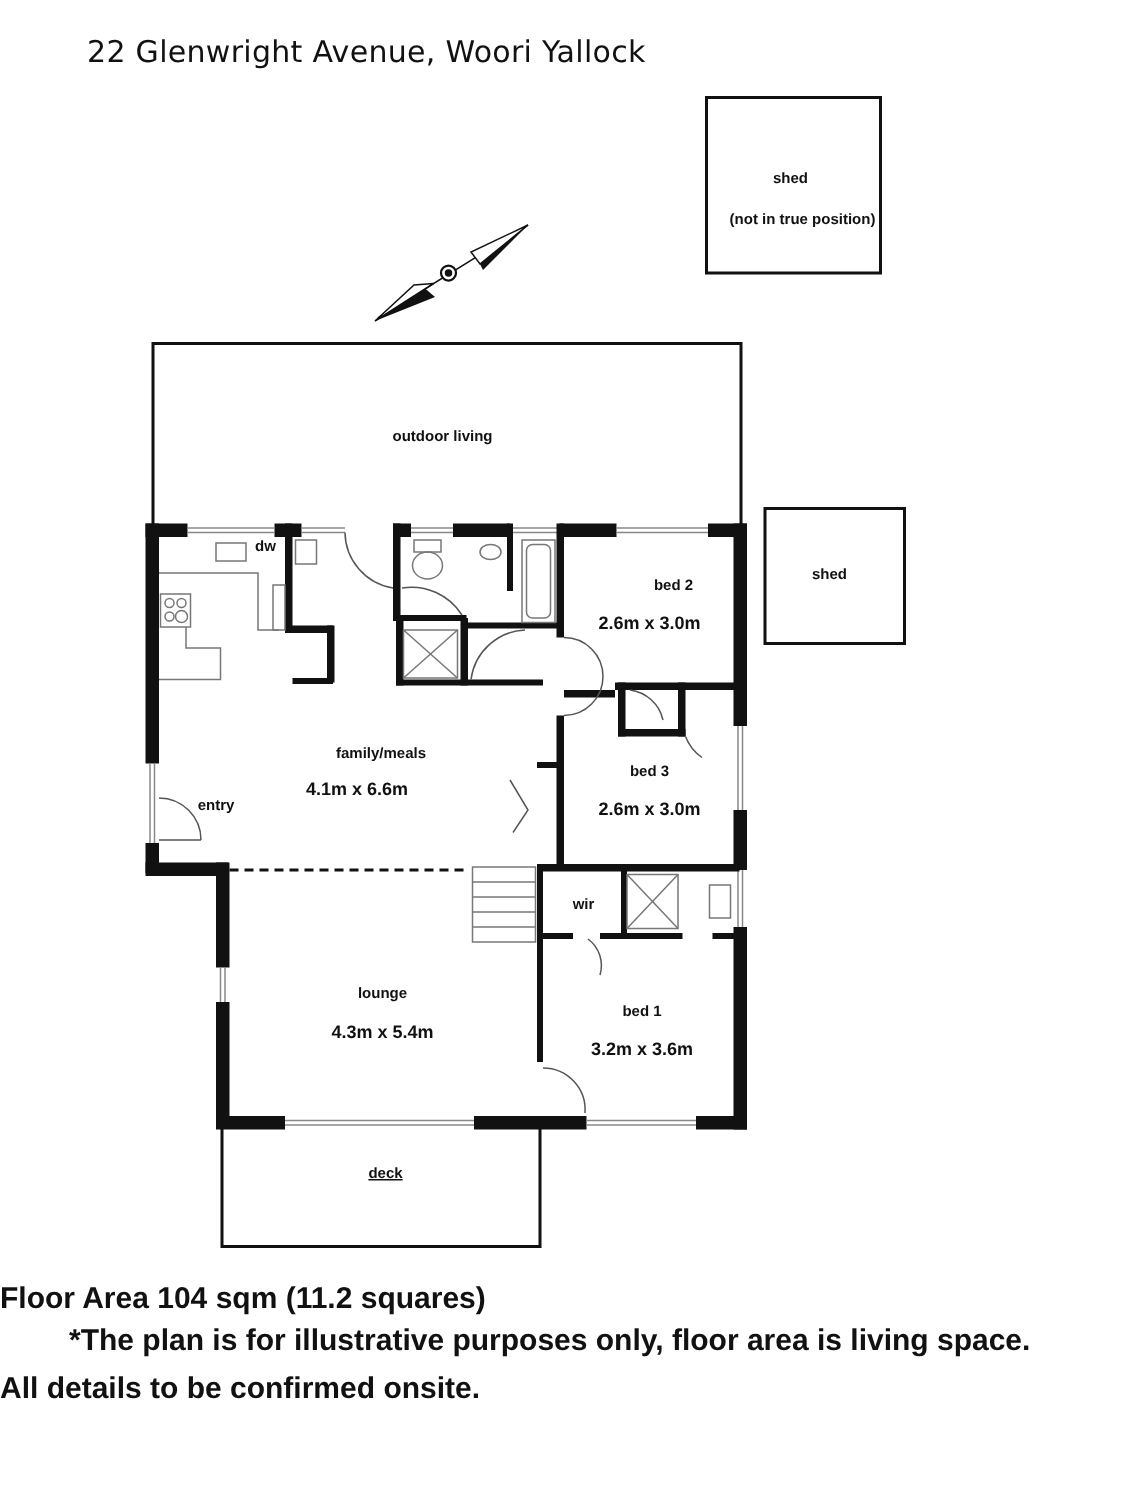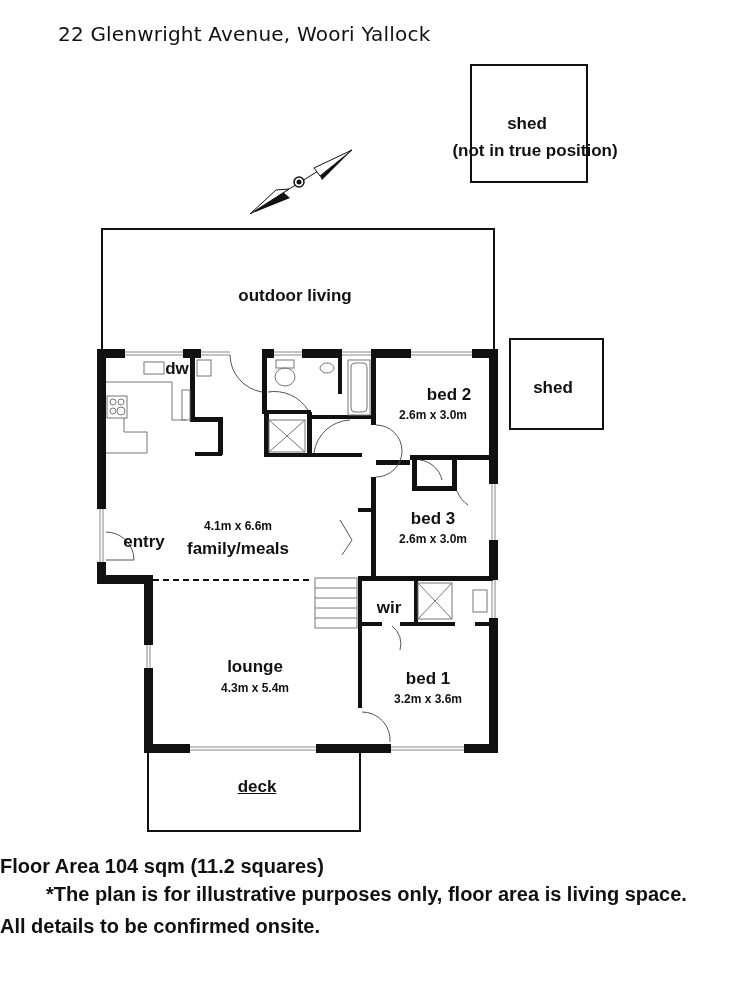--- a/index.html
+++ b/index.html
@@ -1,20 +1,20 @@
 <!DOCTYPE html>
 <html><head>
 <meta charset="utf-8">
 <style>
   html, body { margin: 0; padding: 0; background: #ffffff; }
   body { width: 750px; height: 1000px; position: relative; overflow: hidden; font-family: "Liberation Sans", sans-serif; color: #111; }
   .title { position: absolute; left: 58px; top: 22px; font-family: "DejaVu Sans", sans-serif; font-size: 20px; letter-spacing: 0.2px; color: #111; text-align: center; }
   svg.plan { position: absolute; left: 0; top: 0; }
   .lbl { position: absolute; font-family: "Liberation Sans", sans-serif; font-weight: bold; color: #111; white-space: nowrap; transform: translateX(-50%); text-align: center; }
-  .room { font-size: 17px; }
+  .room { font-size: 10px; }
   .dim { font-size: 12px; }
   .foot { position: absolute; left: 0; width: 740px; text-align: left; font-weight: bold; font-size: 20px; }
 </style>
 </head>
 <body>
 
 <div class="title">22 Glenwright Avenue, Woori Yallock</div>
 
 <svg class="plan" width="750" height="1000" viewBox="0 0 750 1000">
 
@@ -165,21 +165,21 @@
     <path d="M392,626 A22,22 0 0 1 400,650"></path>
     <path d="M340,520 L352,540 L342,555"></path>
   </g>
 </svg>
 
 <div class="lbl room" style="left:527px; top:114px;">shed</div>
 <div class="lbl room" style="left:535px; top:141px;">(not in true position)</div>
 <div class="lbl room" style="left:553px; top:378px;">shed</div>
 <div class="lbl room" style="left:295px; top:286px;">outdoor living</div>
 <div class="lbl room" style="left:177px; top:359px;">dw</div>
-<div class="lbl room" style="left:238px; top:497px;margin-top:42px;">family/meals</div>
+<div class="lbl room" style="left:254px; top:497px;">family/meals</div>
 <div class="lbl dim" style="left:238px; top:519px;">4.1m x 6.6m</div>
 <div class="lbl room" style="left:144px; top:532px;">entry</div>
 <div class="lbl room" style="left:433px; top:385px;margin-left:16px;">bed 2</div>
 <div class="lbl dim" style="left:433px; top:408px;">2.6m x 3.0m</div>
 <div class="lbl room" style="left:433px; top:509px;">bed 3</div>
 <div class="lbl dim" style="left:433px; top:532px;">2.6m x 3.0m</div>
 <div class="lbl room" style="left:389px; top:598px;">wir</div>
 <div class="lbl room" style="left:428px; top:669px;">bed 1</div>
 <div class="lbl dim" style="left:428px; top:692px;">3.2m x 3.6m</div>
 <div class="lbl room" style="left:255px; top:657px;">lounge</div>

